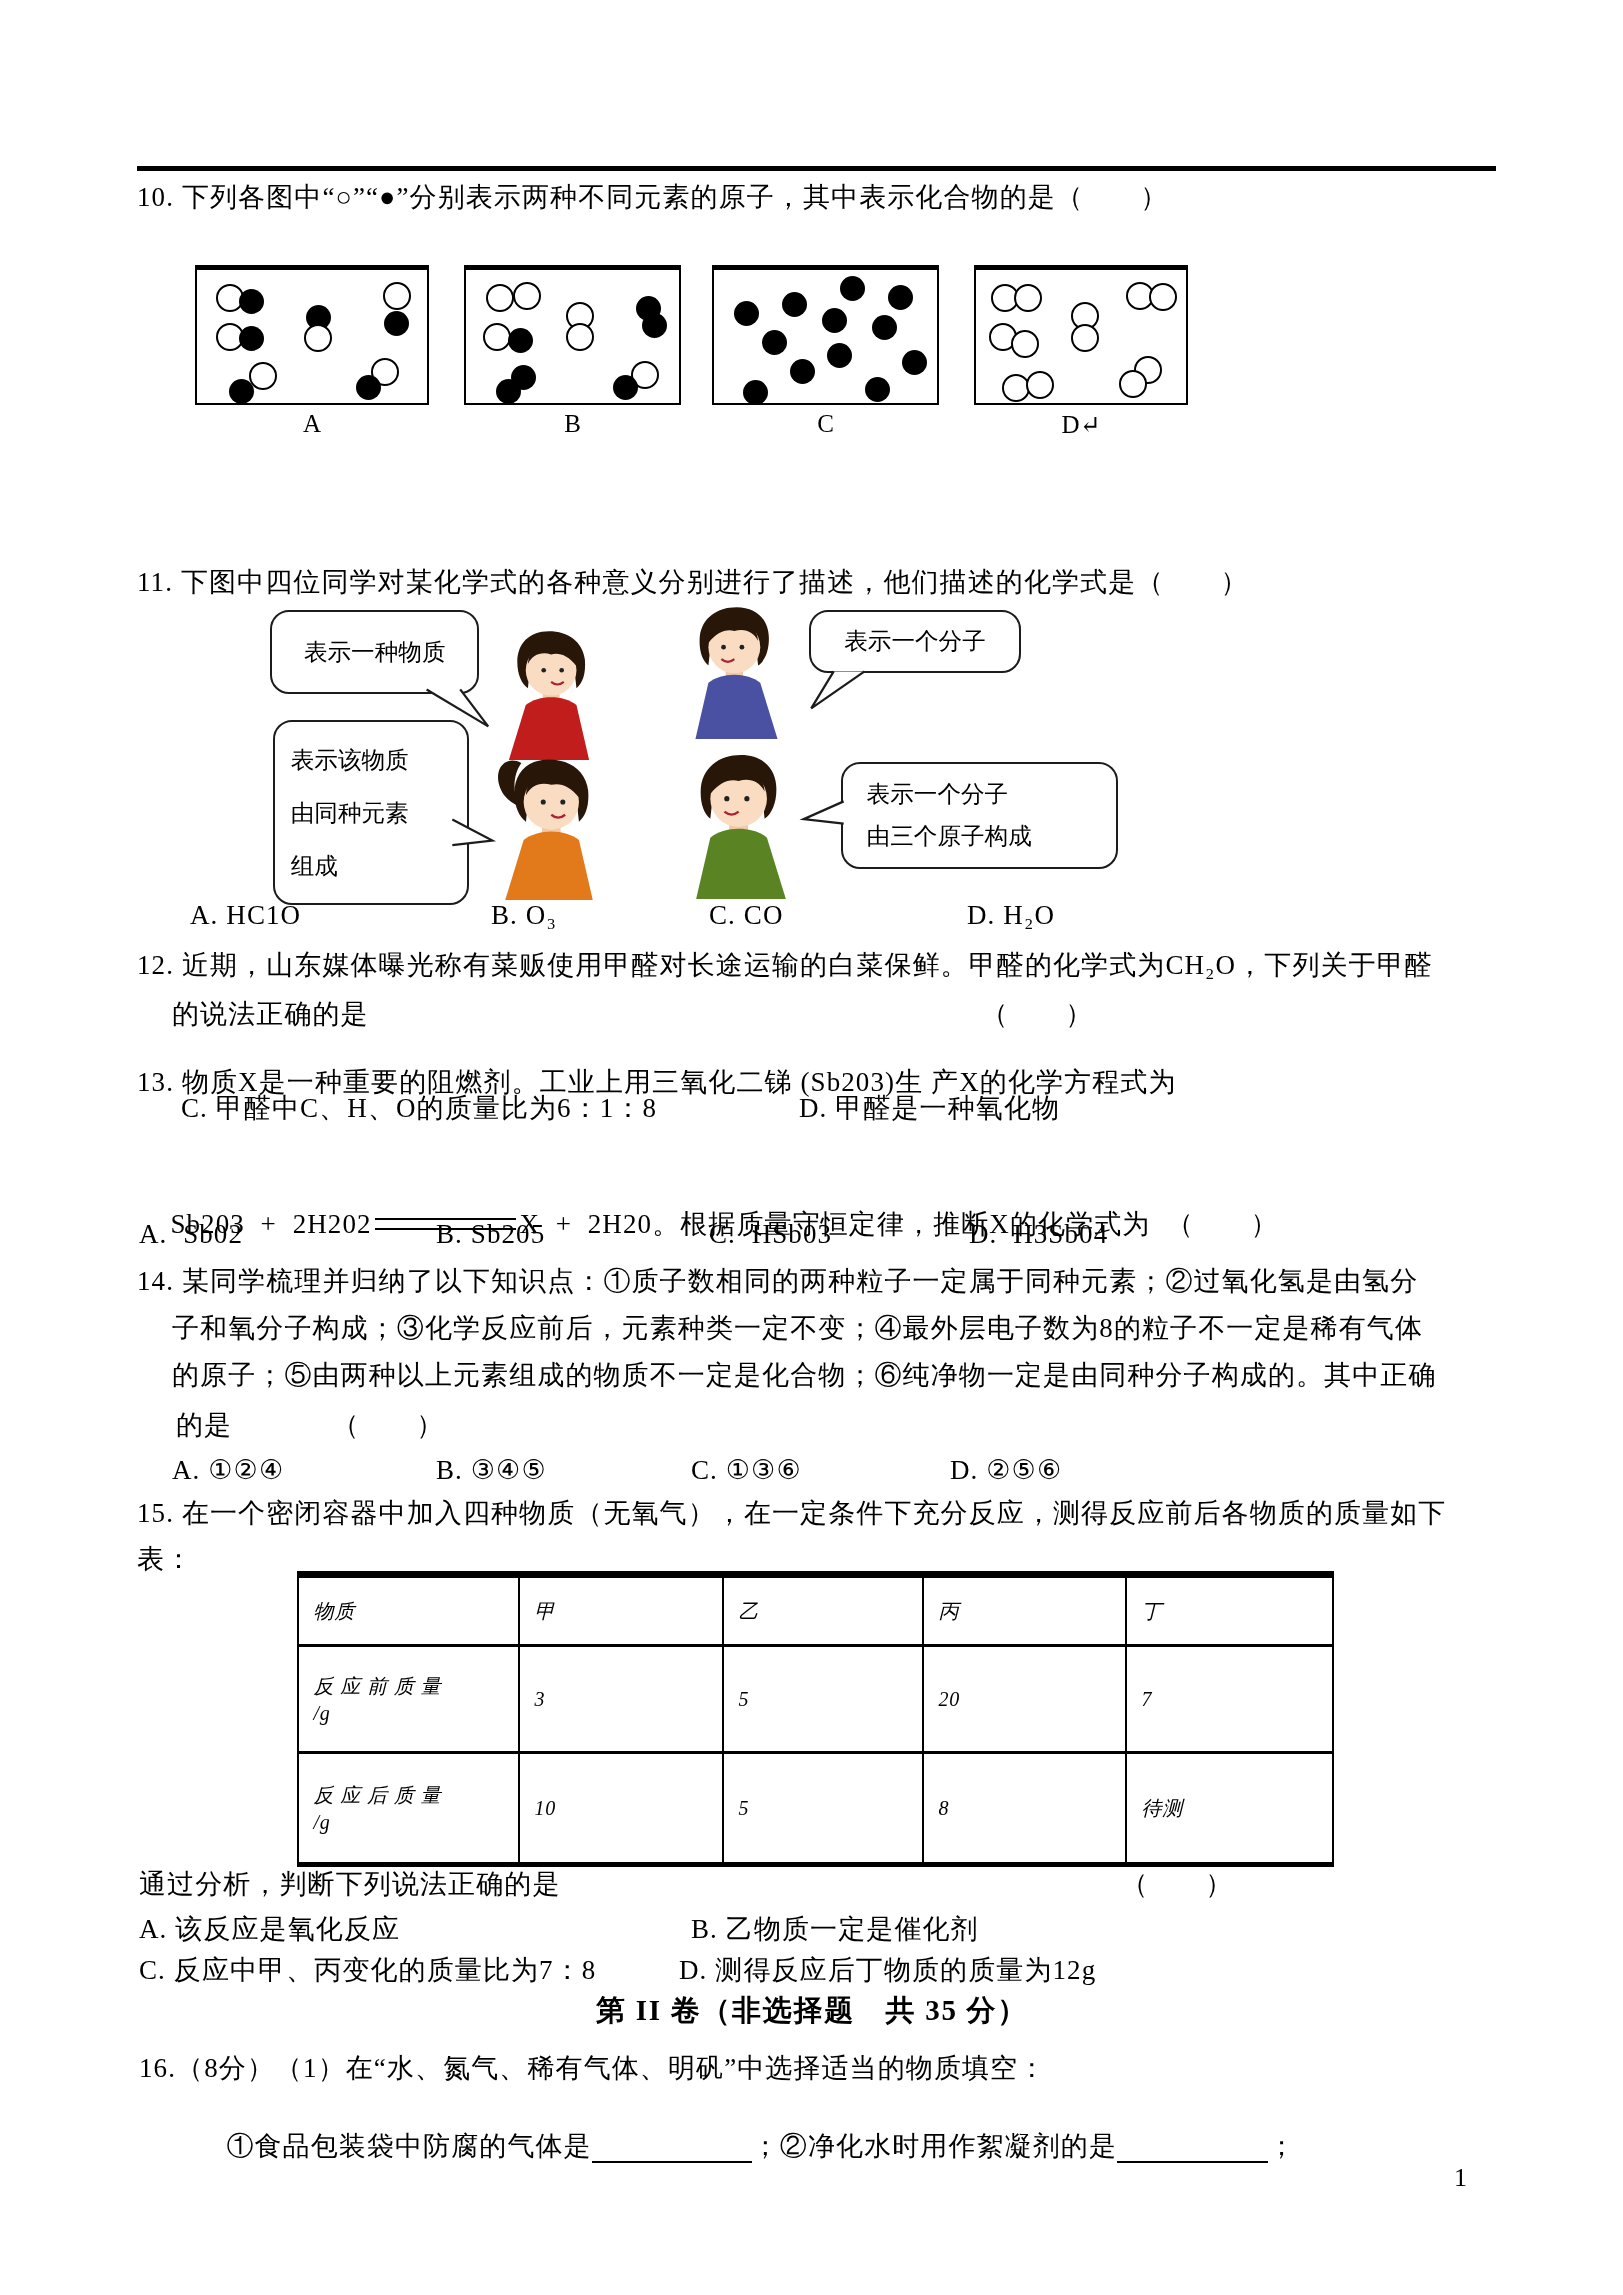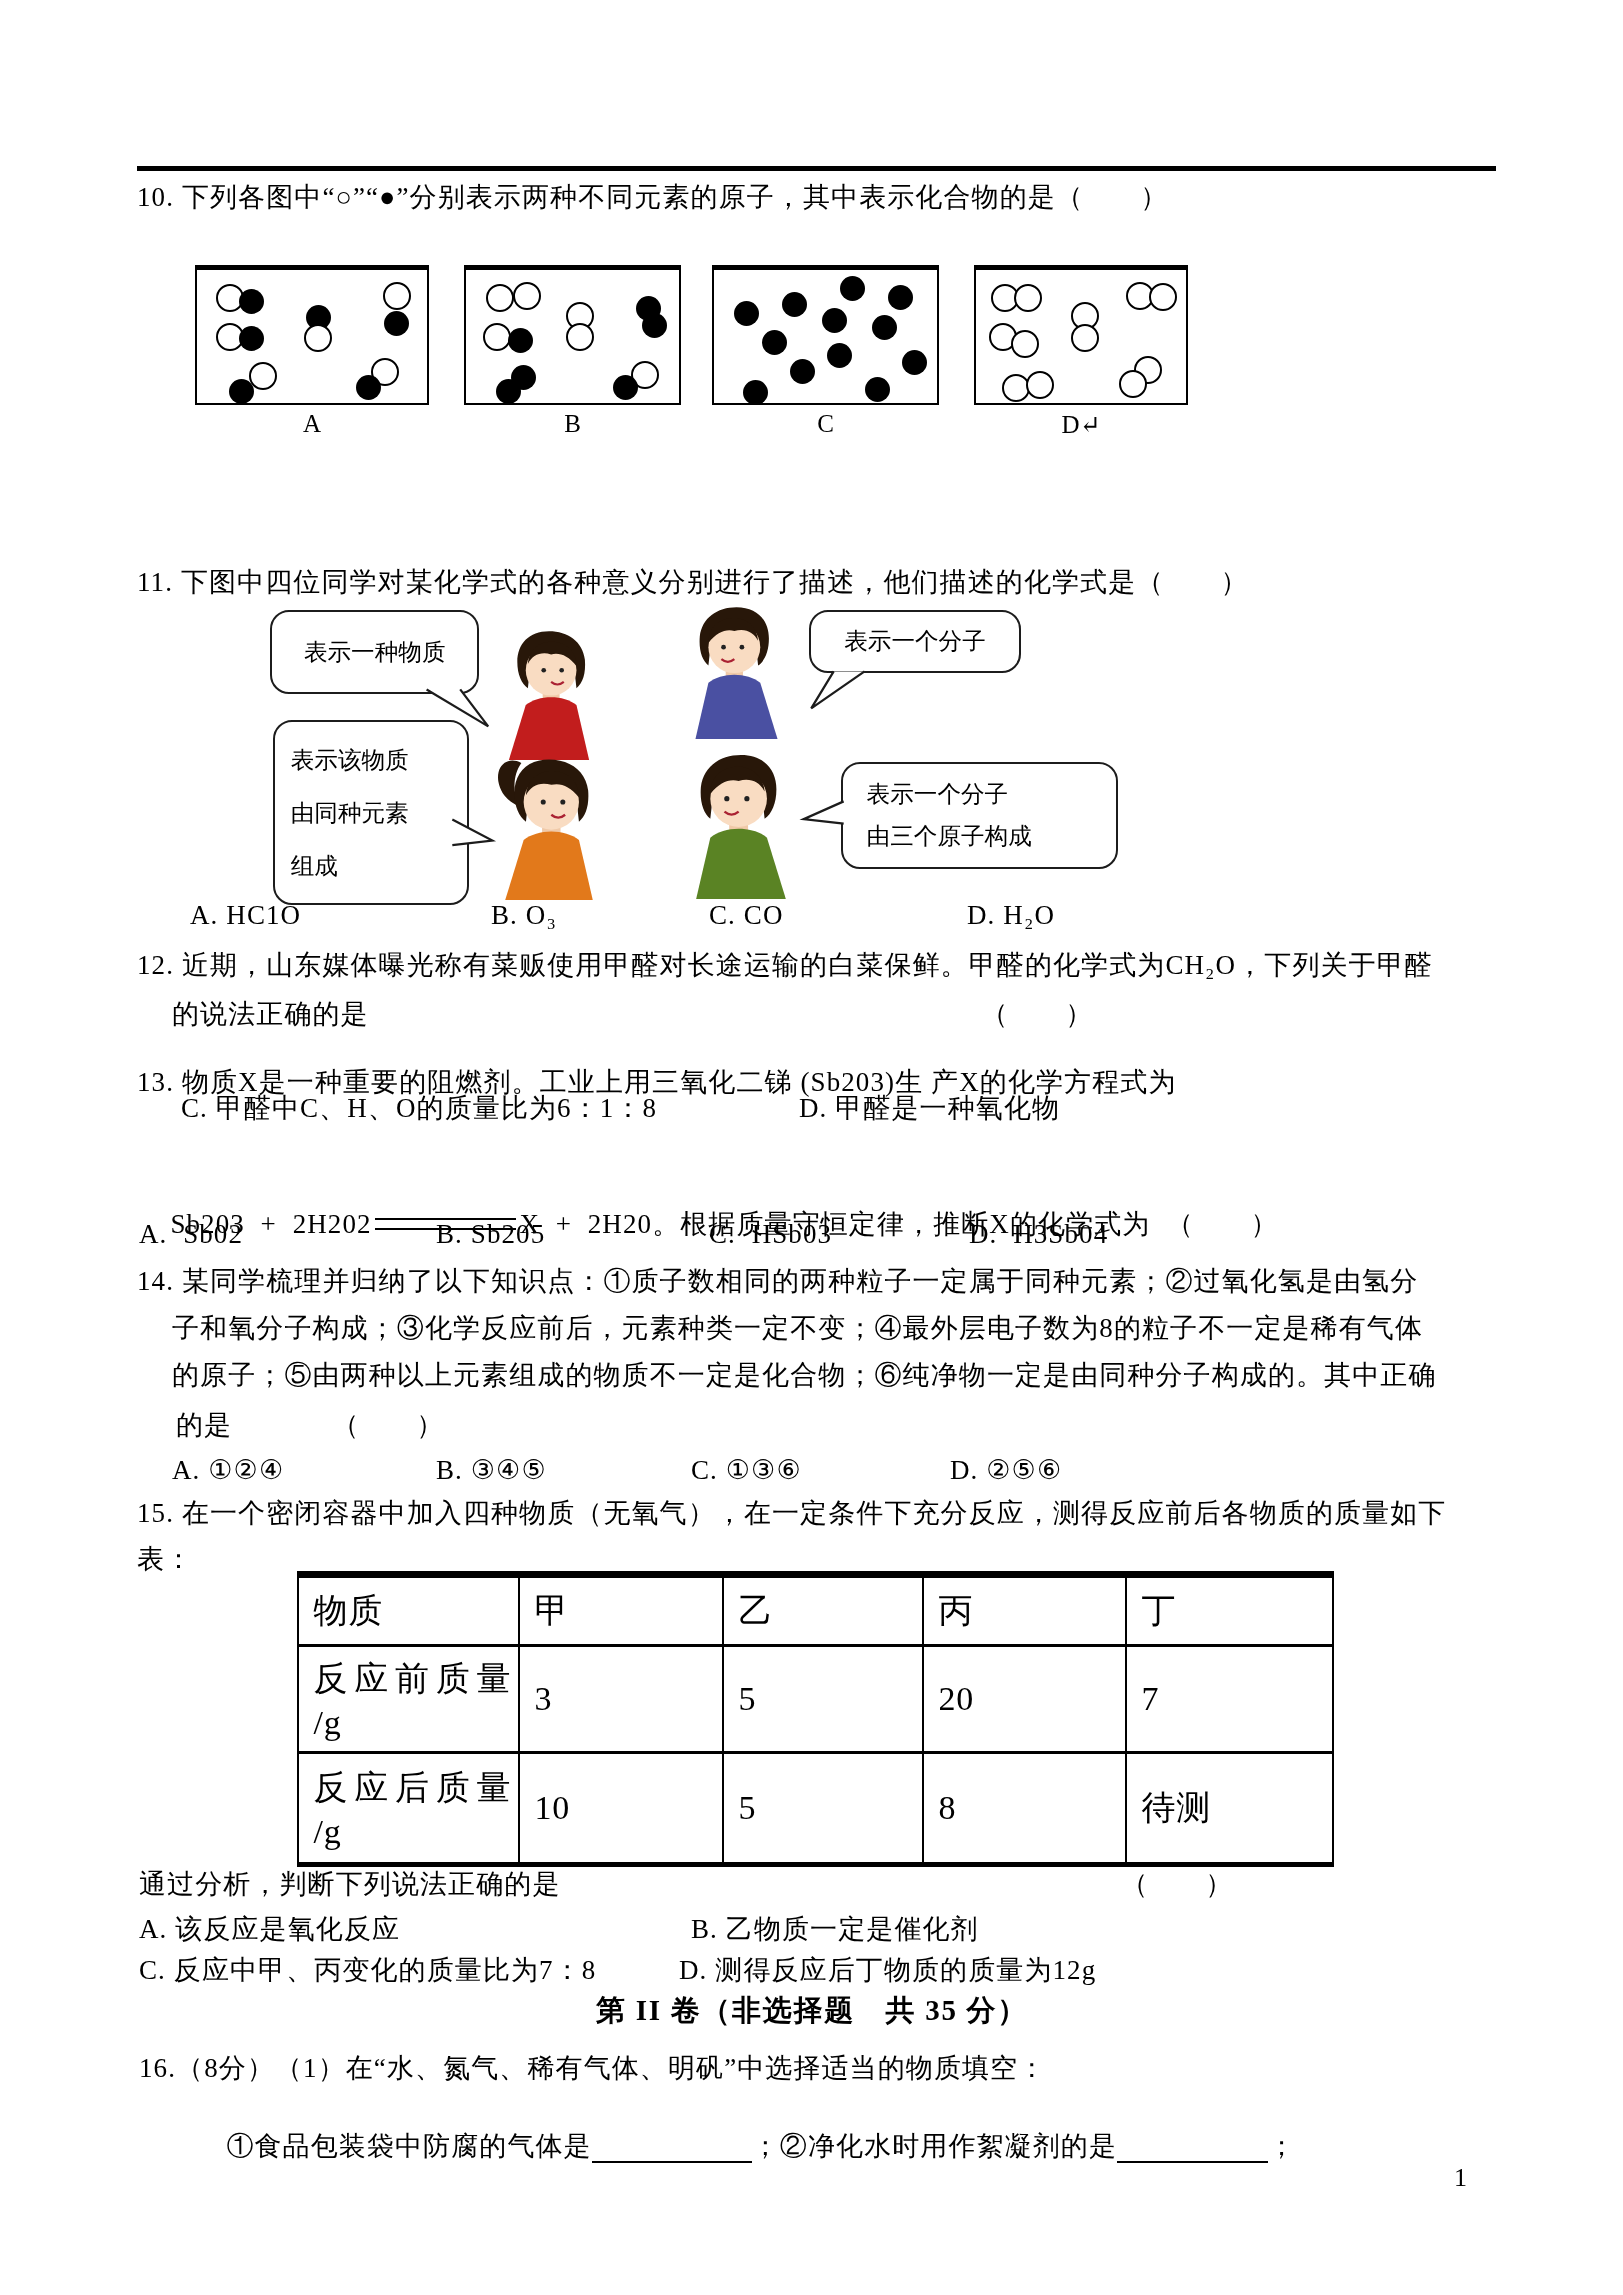--- a/index.html
+++ b/index.html
@@ -20,21 +20,21 @@
   .cartoon{position:absolute;left:264px;top:583px;width:841px;height:300px;}
   .bub{position:absolute;background:#fff;border:2.2px solid #1c1c1c;border-radius:19px;
        font-size:23.6px;z-index:2;box-sizing:content-box;}
   .bubc{display:flex;align-items:center;justify-content:center;text-align:center;}
   .tail{position:absolute;z-index:3;}
   .kid{position:absolute;z-index:1;}
   .flip{transform:scaleX(-1);}
   
   .qtable{position:absolute;left:297px;top:1552px;border-collapse:collapse;table-layout:fixed;background:#fff;
           border:2.8px solid #000;border-top-width:7.3px;border-bottom-width:5.6px;}
-  .qtable td{border:2.2px solid #000;font-size:34px;vertical-align:middle;padding:0 0 0 14.6px;letter-spacing:0.6px;}
+  .qtable td{border:2.2px solid #000;font-size:20px;vertical-align:middle;padding:0 0 0 14.6px;letter-spacing:0.6px;font-style:italic;}
   .qtable tr.hr td{height:66px;border-bottom-width:3.9px;}
   .qtable tr.r1 td{height:104px;border-bottom-width:3.9px;}
   .qtable tr.r2 td{height:108px;}
   .rl{letter-spacing:6.7px;}
   .ru{margin-top:2.2px;letter-spacing:0.6px;}
   .dline{display:inline-block;width:141px;height:7.9px;border-top:2.8px solid #000;border-bottom:2.8px solid #000;
          vertical-align:middle;margin:0 3.4px 5.6px 3.4px;}
   .sech{position:absolute;top:1972px;left:0;width:1624px;text-align:center;font-weight:bold;font-size:29px;letter-spacing:1.7px;}
   .blank{display:inline-block;border-bottom:2.8px solid #000;height:26px;vertical-align:bottom;}
   .pgnum{position:absolute;left:1454px;top:2144px;font-size:26px;}

